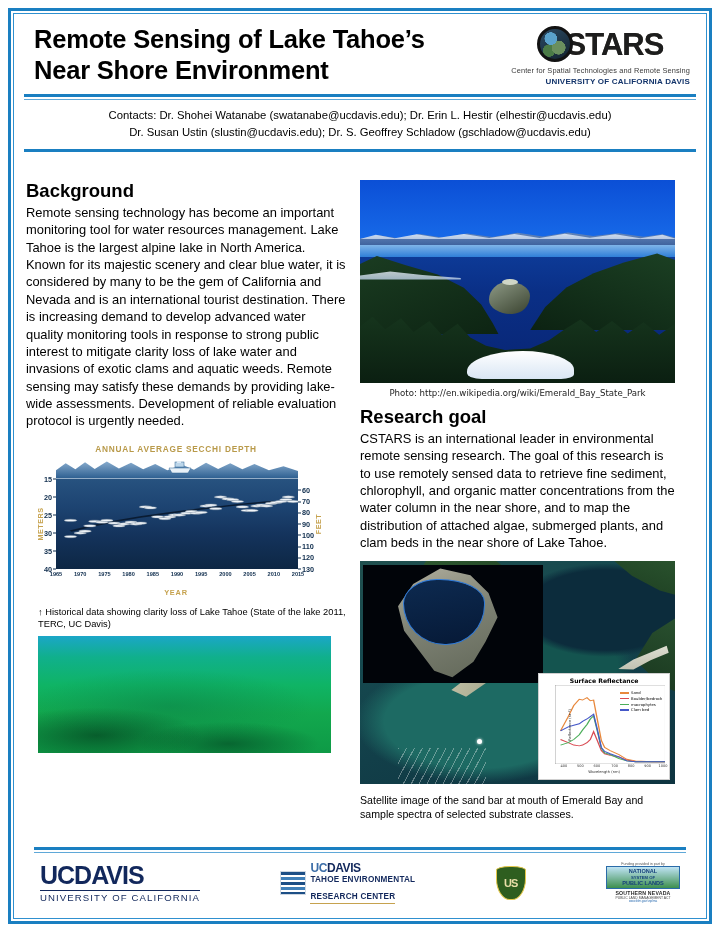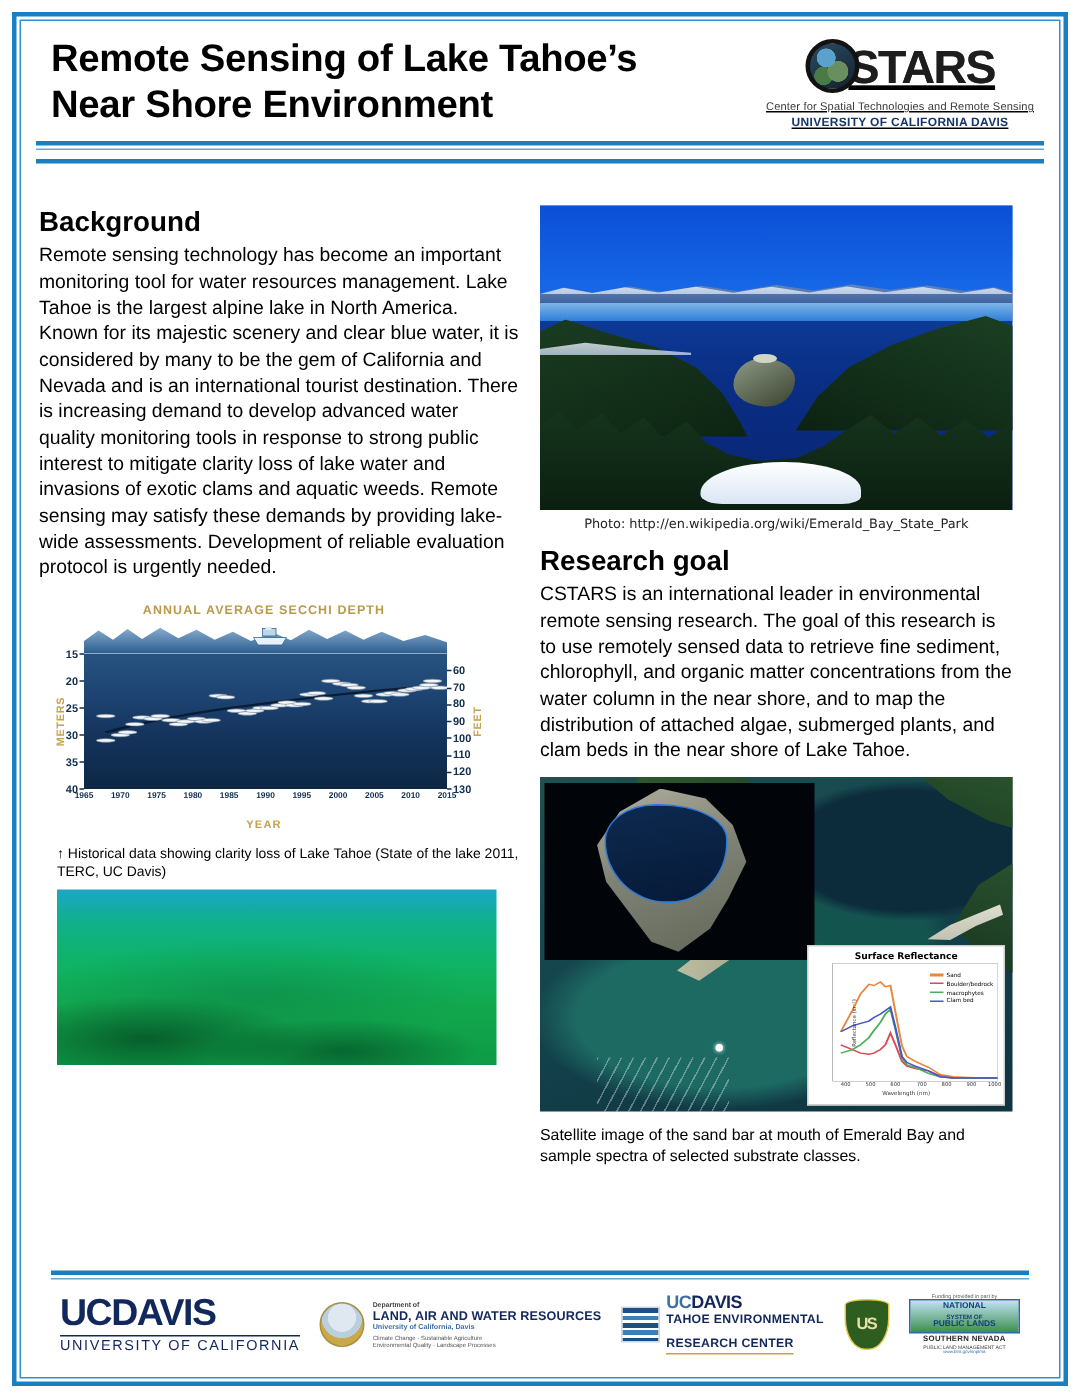--- a/index.html
+++ b/index.html
@@ -15,21 +15,21 @@
                border:1px solid #2f90cf;box-sizing:border-box;}
 
   .content{position:absolute;left:22px;top:20px;right:22px;bottom:20px;}
 
   
   .header{display:flex;align-items:flex-start;justify-content:space-between;
           padding:4px 8px 0 12px;}
   .title{font-size:25.5px;font-weight:bold;line-height:1.23;letter-spacing:-0.2px;
          max-width:420px;}
 
-  .cstars{width:180px;text-align:center;padding-top:2px;text-decoration:underline;}
+  .cstars{width:180px;text-align:right;padding-top:2px;}
   .cstars-word{display:flex;align-items:center;justify-content:center;}
   .globe{width:36px;height:36px;border-radius:50%;
          background:
            radial-gradient(circle at 36% 32%, #5aa2cc 0 22%, transparent 23%),
            radial-gradient(circle at 62% 62%, #6a8f5e 0 26%, transparent 27%),
            radial-gradient(circle at 30% 72%, #4a7a46 0 20%, transparent 21%),
            linear-gradient(150deg,#2b4a63,#13222e);
          border:3px solid #121212;box-sizing:border-box;margin-right:-7px;
          position:relative;z-index:2;}
   .stars-txt{font-size:31px;font-weight:bold;letter-spacing:-1px;
@@ -254,20 +254,24 @@
           <span class="stars-txt">STARS</span>
         </div>
         <div class="cstars-sub1">Center for Spatial Technologies and Remote Sensing</div>
         <div class="cstars-sub2">UNIVERSITY OF CALIFORNIA DAVIS</div>
       </div>
     </div>
 
     <div class="rule-thick"></div>
     <div class="rule-thin"></div>
 
+    <div class="contacts">
+      <div>Contacts: Dr. Shohei Watanabe (swatanabe@ucdavis.edu); Dr. Erin L. Hestir (elhestir@ucdavis.edu)</div>
+      <div>Dr. Susan Ustin (slustin@ucdavis.edu); Dr. S. Geoffrey Schladow (gschladow@ucdavis.edu)</div>
+    </div>
 
     <div class="rule-bottom"></div>
 
     <div class="cols">
 
       <div class="colL">
         <h2 class="sec">Background</h2>
         <p class="body">Remote sensing technology has become an important monitoring tool for water resources management. Lake Tahoe is the largest alpine lake in  North America. Known for its majestic scenery and clear blue water, it is considered by many to be the gem of California and Nevada and is an international tourist destination. There is increasing demand to develop advanced water quality monitoring tools in response to strong public interest to mitigate clarity loss of lake water and invasions of exotic clams and aquatic weeds. Remote sensing may satisfy these demands by providing lake-wide assessments. Development of reliable evaluation protocol is urgently needed.</p>
 
         <div class="chartwrap">
@@ -462,30 +466,20 @@
     <div class="footer">
       <div class="foot-rule1"></div>
       <div class="foot-rule2"></div>
       <div class="foot-logos">
 
         <div class="ucd">
           <div class="ucd-top"><span class="ucd-uc">UC</span><span>DAVIS</span></div>
           <div class="ucd-bot">UNIVERSITY OF CALIFORNIA</div>
         </div>
 
-        <div class="lawr">
-          <div class="lawr-seal"></div>
-          <div class="lawr-txt">
-            <div class="lawr-0">Department of</div>
-            <div class="lawr-1">LAND, AIR AND WATER RESOURCES</div>
-            <div class="lawr-2">University of California, Davis</div>
-            <div class="lawr-3">Climate Change · Sustainable Agriculture</div>
-            <div class="lawr-3">Environmental Quality · Landscape Processes</div>
-          </div>
-        </div>
 
         <div class="terc">
           <div class="terc-mark"></div>
           <div class="terc-t">
             <div class="terc-1"><span style="color:#3c6ea8">UC</span><span>DAVIS</span></div>
             <div class="terc-2">TAHOE ENVIRONMENTAL</div>
             <div class="terc-3">RESEARCH CENTER</div>
           </div>
         </div>
 

